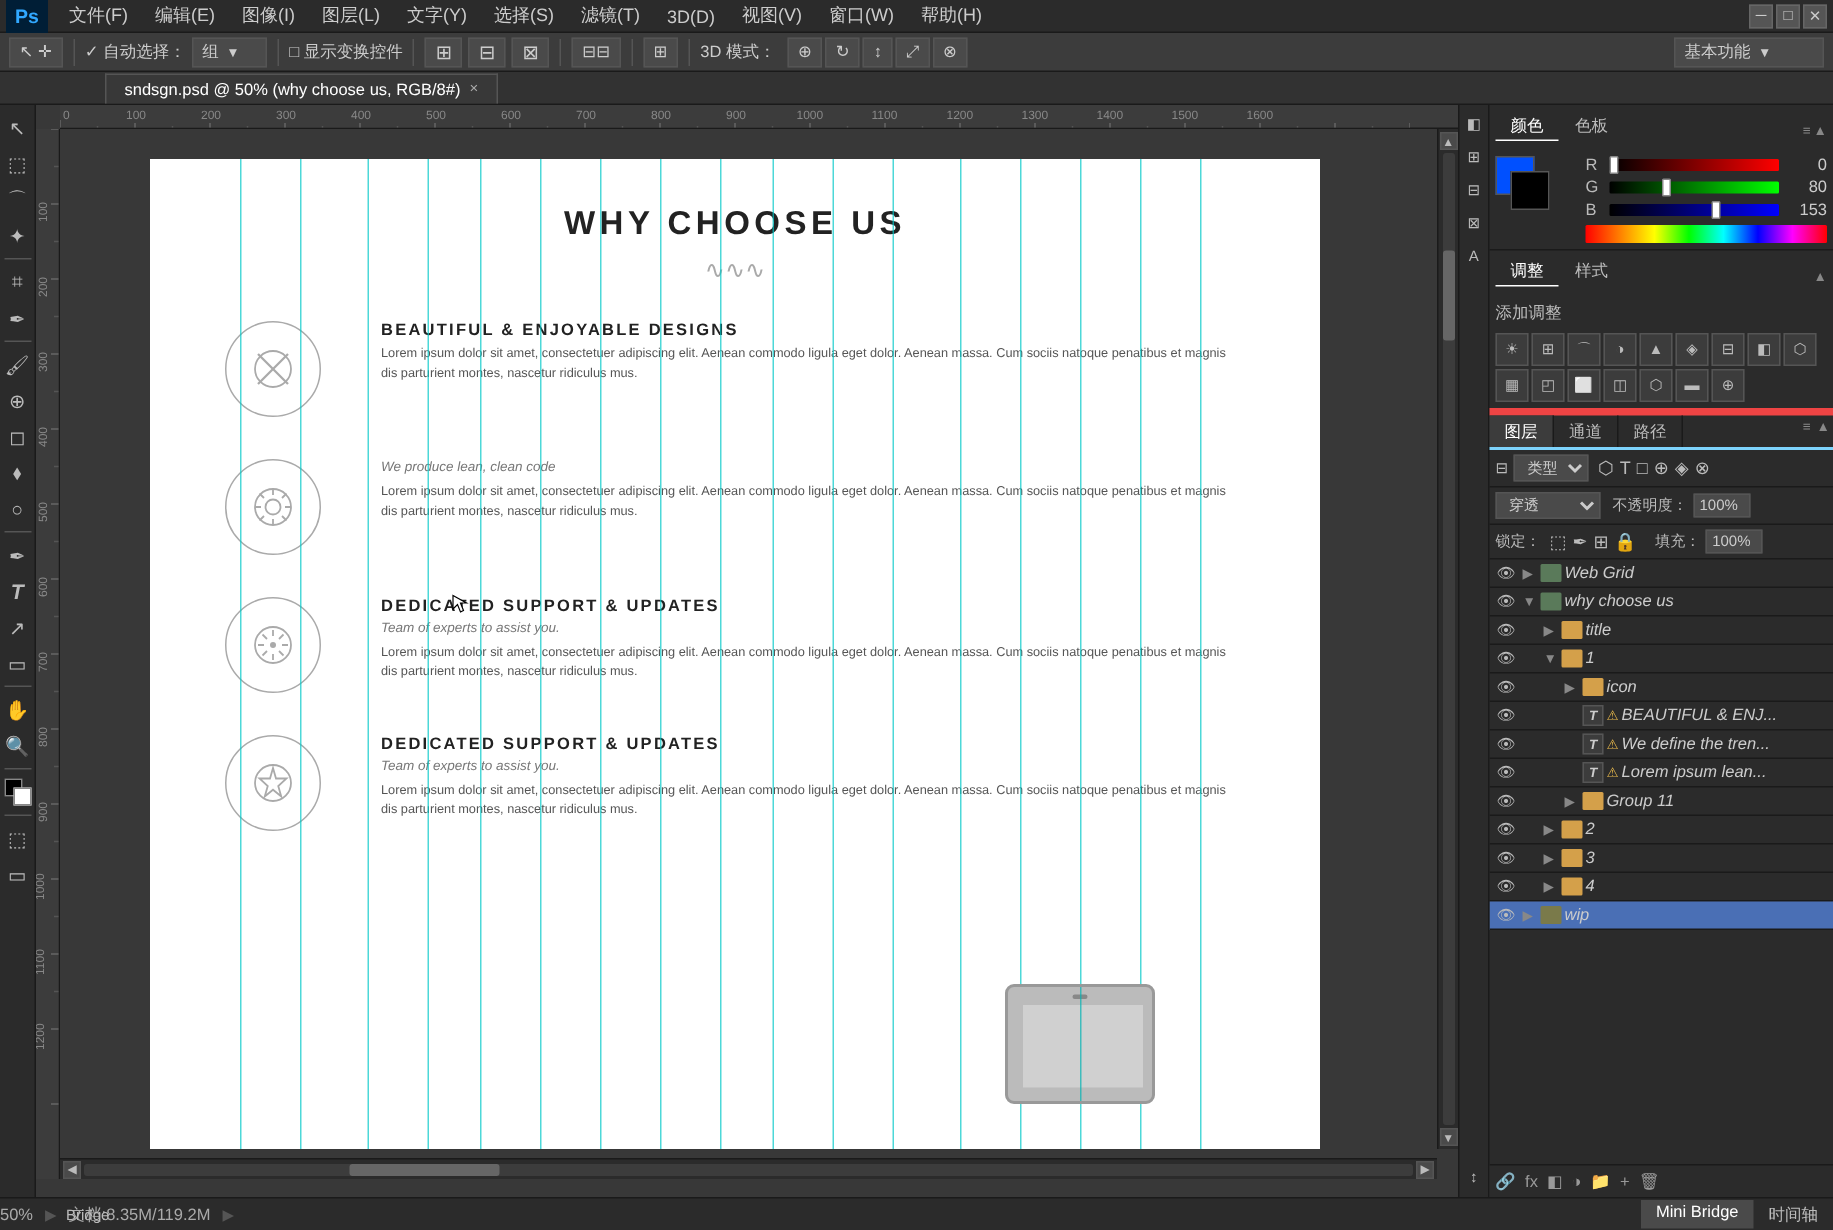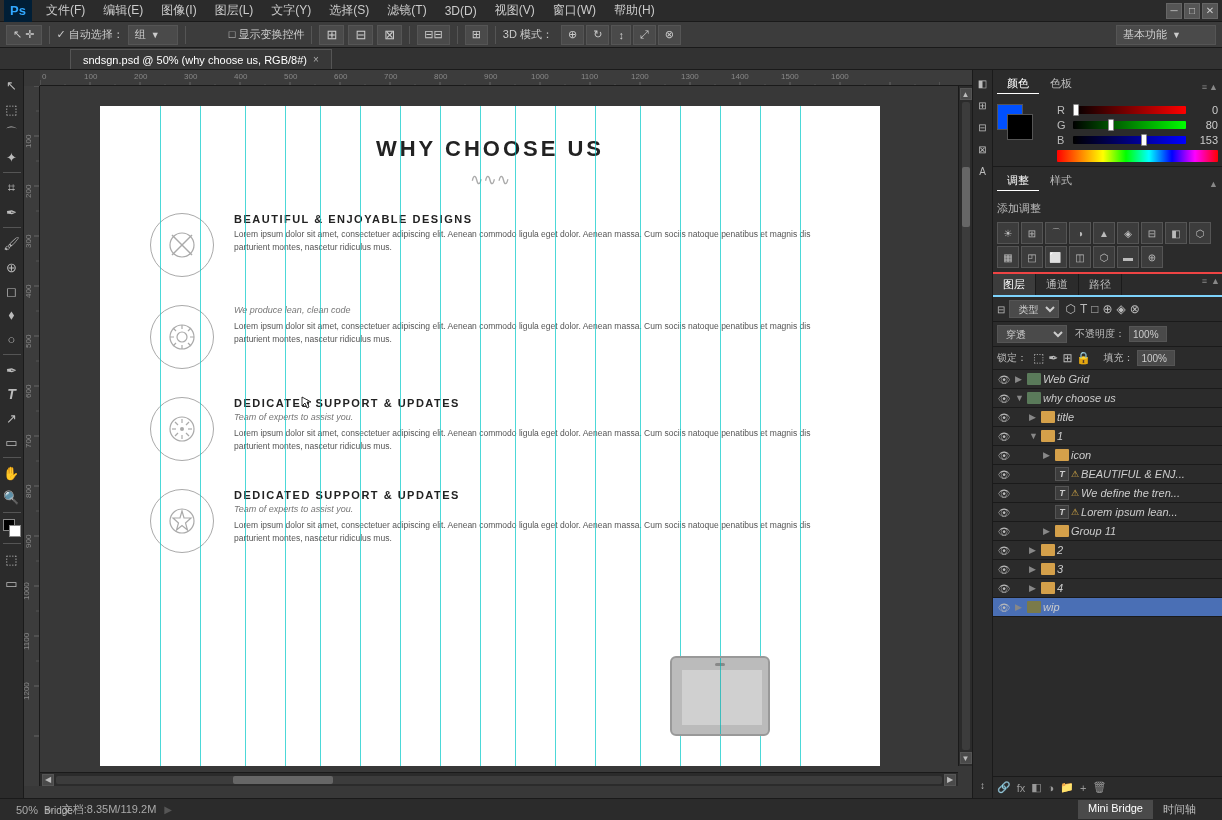--- a/index.html
+++ b/index.html
@@ -55,21 +55,21 @@
 
     
     .guide-v { position: absolute; top: 0; bottom: 0; width: 1px; background: rgba(0,200,200,0.7); pointer-events: none; }
 
     
     .canvas-content { padding: 30px 50px; font-family: Arial, sans-serif; }
     .section-title { text-align: center; font-size: 22px; font-weight: bold; letter-spacing: 3px; color: #222; margin-bottom: 8px; }
     .section-divider { text-align: center; font-size: 16px; color: #aaa; margin-bottom: 24px; }
     .feature-row { display: flex; align-items: flex-start; margin-bottom: 28px; gap: 20px; }
     .feature-icon-circle { width: 64px; height: 64px; border: 1.5px solid #aaa; border-radius: 50%; display: flex; align-items: center; justify-content: center; flex-shrink: 0; color: #888; font-size: 22px; }
-    .feature-text { flex: 1; }
+    .feature-text { flex: 1; margin-left: 20px; }
     .feature-title { font-size: 11px; font-weight: bold; letter-spacing: 1.5px; color: #222; margin-bottom: 3px; text-transform: uppercase; }
     .feature-subtitle { font-size: 9px; color: #777; font-style: italic; margin-bottom: 5px; }
     .feature-body { font-size: 8.5px; color: #555; line-height: 1.5; }
 
     
     #right-panels { width: 230px; background: #2b2b2b; border-left: 1px solid #1a1a1a; display: flex; flex-direction: column; flex-shrink: 0; }
 
     
     #color-panel { border-bottom: 1px solid #1a1a1a; padding: 4px; }
     .panel-tabs { display: flex; gap: 1px; margin-bottom: 6px; }
@@ -106,21 +106,21 @@
     .layer-text-icon { background: #3c3c3c; border: 1px solid #555; font-size: 9px; color: #ccc; font-weight: bold; font-style: italic; }
     .layer-warn { color: #e8b84b; font-size: 9px; }
 
     
     .layers-bottom { height: 22px; background: #2b2b2b; border-top: 1px solid #1a1a1a; display: flex; align-items: center; padding: 0 4px; gap: 6px; }
     .layers-bottom-icon { font-size: 11px; color: #999; cursor: pointer; }
 
     
     #status-bar {
       height: 22px; background: #2b2b2b; border-top: 1px solid #1a1a1a;
-      display: flex; align-items: center; padding: 0 16px; gap: 8px;
+      display: flex; align-items: center; padding: 0 0; gap: 8px;
       position: absolute; bottom: 0; left: 0; right: 0;
     }
     .status-text { font-size: 11px; color: #aaa; }
     .status-tab { padding: 2px 10px; font-size: 11px; color: #bbb; cursor: pointer; }
     .status-tab.active { background: #4a4a4a; color: #fff; }
 
     
     #mini-panels { width: 20px; background: #2b2b2b; border-left: 1px solid #1a1a1a; display: flex; flex-direction: column; align-items: center; padding: 4px 0; gap: 4px; flex-shrink: 0; }
     .mini-icon { width: 18px; height: 18px; display: flex; align-items: center; justify-content: center; font-size: 10px; color: #bbb; cursor: pointer; }
   </style>
@@ -149,21 +149,21 @@
 
 <div id="toolbar">
   <div class="tool-btn">↖ ✛</div>
   <div class="tool-sep"></div>
   <span style="font-size:11px;color:#ccc;">✓ 自动选择：</span>
   <div class="tool-dropdown">
       <span>组</span>
       <span style="font-size:9px;margin-left:3px;">▼</span>
     </div>
   <div class="tool-sep"></div>
-  <span style="font-size:11px;color:#ccc;margin-left:36px;">□ 显示变换控件</span>
+  <span style="font-size:11px;color:#ccc;">□ 显示变换控件</span>
   <div class="tool-sep"></div>
 
   <div class="tool-btn" style="font-size:13px;">⊞</div>
   <div class="tool-btn" style="font-size:13px;">⊟</div>
   <div class="tool-btn" style="font-size:13px;">⊠</div>
   <div class="tool-sep"></div>
   <div class="tool-btn" style="font-size:11px;">⊟⊟</div>
   <div class="tool-sep"></div>
   <div class="tool-btn">⊞</div>
   <div class="tool-sep"></div>
@@ -510,21 +510,21 @@
             <div class="color-slider-track color-slider-b" style="flex:1;height:8px;margin:0 4px;border-radius:1px;position:relative;">
               <div class="color-slider-thumb" style="left:60%;"></div>
             </div>
             <span class="color-value">153</span>
           </div>
           <div class="color-bar"></div>
         </div>
       </div>
     </div>
 
-    <div id="adjust-panel" style="padding:4px;border-bottom:2px solid #ef4444;">
+    <div id="adjust-panel" style="padding:4px;border-bottom:5px solid #ef4444;">
       <div style="display:flex;justify-content:space-between;align-items:center;margin-bottom:4px;">
         <div class="panel-tabs">
           <div class="panel-tab active">调整</div>
           <div class="panel-tab">样式</div>
         </div>
         <div style="font-size:9px;color:#888;cursor:pointer;">▲</div>
       </div>
       <div style="font-size:11px;color:#bbb;margin-bottom:6px;">添加调整</div>
       <div class="adjust-icons">
 

